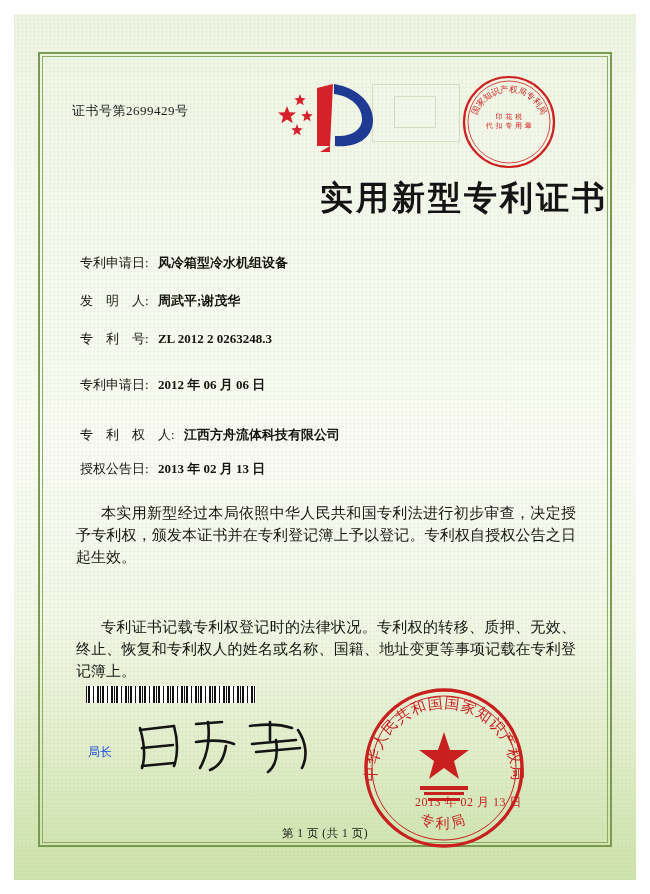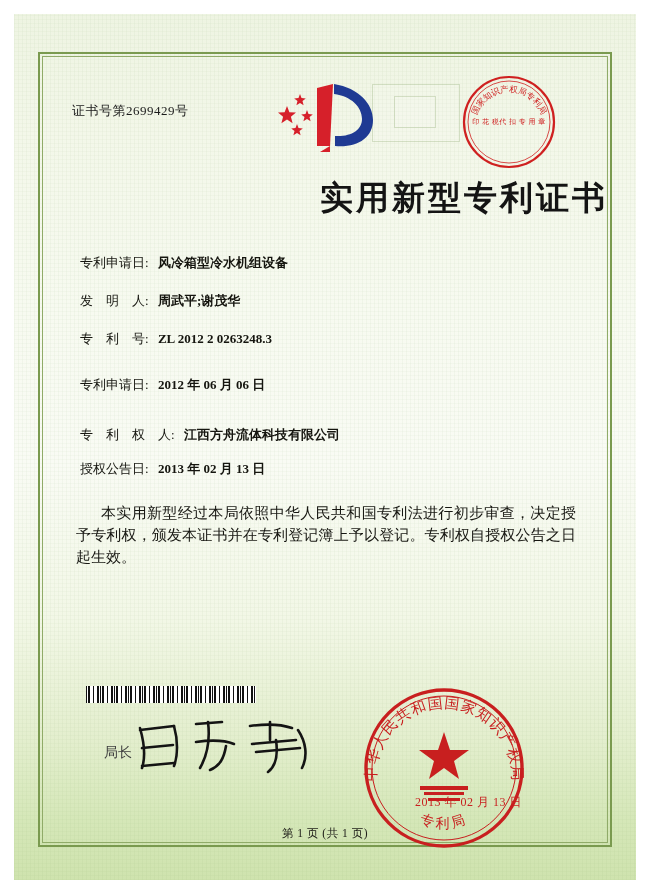--- a/index.html
+++ b/index.html
@@ -98,21 +98,21 @@
     height: 96px;
   }
   .seal-text {
     position: absolute;
     left: 0; top: 0; width: 100%; height: 100%;
     color: #cf2020;
     font-size: 7px;
     line-height: 1.25;
     text-align: center;
     display: flex;
-    flex-direction: row;
+    flex-direction: column;
     justify-content: center;
     align-items: center;
     letter-spacing: 0.5px;
   }
   .title {
     position: absolute;
     left: 0;
     top: 120px;
     width: 100%;
     text-align: right;
@@ -176,24 +176,24 @@
     width: 170px;
     height: 17px;
     background: repeating-linear-gradient(90deg,
       #111 0 1px, #fff 1px 2px, #111 2px 4px, #fff 4px 7px,
       #111 7px 8px, #fff 8px 11px, #111 11px 13px, #fff 13px 14px);
   }
 
   
   .sig-label {
     position: absolute;
-    left: 62px;
+    left: 46px;
     top: 688px;
-    font-size: 14px;
-    color: #404040;
+    font-size: 12px;
+    color: #1d4ed8;
   }
   .signature {
     position: absolute;
     left: 88px;
     top: 660px;
     width: 200px;
     height: 62px;
   }
 
   
@@ -294,20 +294,21 @@
     <div class="field f5">
       <span class="lbl">专　利　权　人:</span>
       <span class="val">江西方舟流体科技有限公司</span>
     </div>
     <div class="field f6">
       <span class="lbl">授权公告日:</span>
       <span class="val">2013 年 02 月 13 日</span>
     </div>
 
     <div class="para p1">本实用新型经过本局依照中华人民共和国专利法进行初步审查，决定授予专利权，颁发本证书并在专利登记簿上予以登记。专利权自授权公告之日起生效。</div>
+    <div class="para p3">专利证书记载专利权登记时的法律状况。专利权的转移、质押、无效、终止、恢复和专利权人的姓名或名称、国籍、地址变更等事项记载在专利登记簿上。</div>
 
     <div class="barcode"></div>
 
     <div class="sig-label">局长</div>
     <div class="signature">
       <svg width="200" height="62" viewBox="0 0 200 62">
         <g fill="none" stroke="#141414" stroke-width="2.6" stroke-linecap="round">
           <path d="M10 12 C 14 26, 16 40, 12 52"></path>
           <path d="M10 14 L 44 10"></path>
           <path d="M44 10 C 48 24, 48 40, 44 50"></path>

